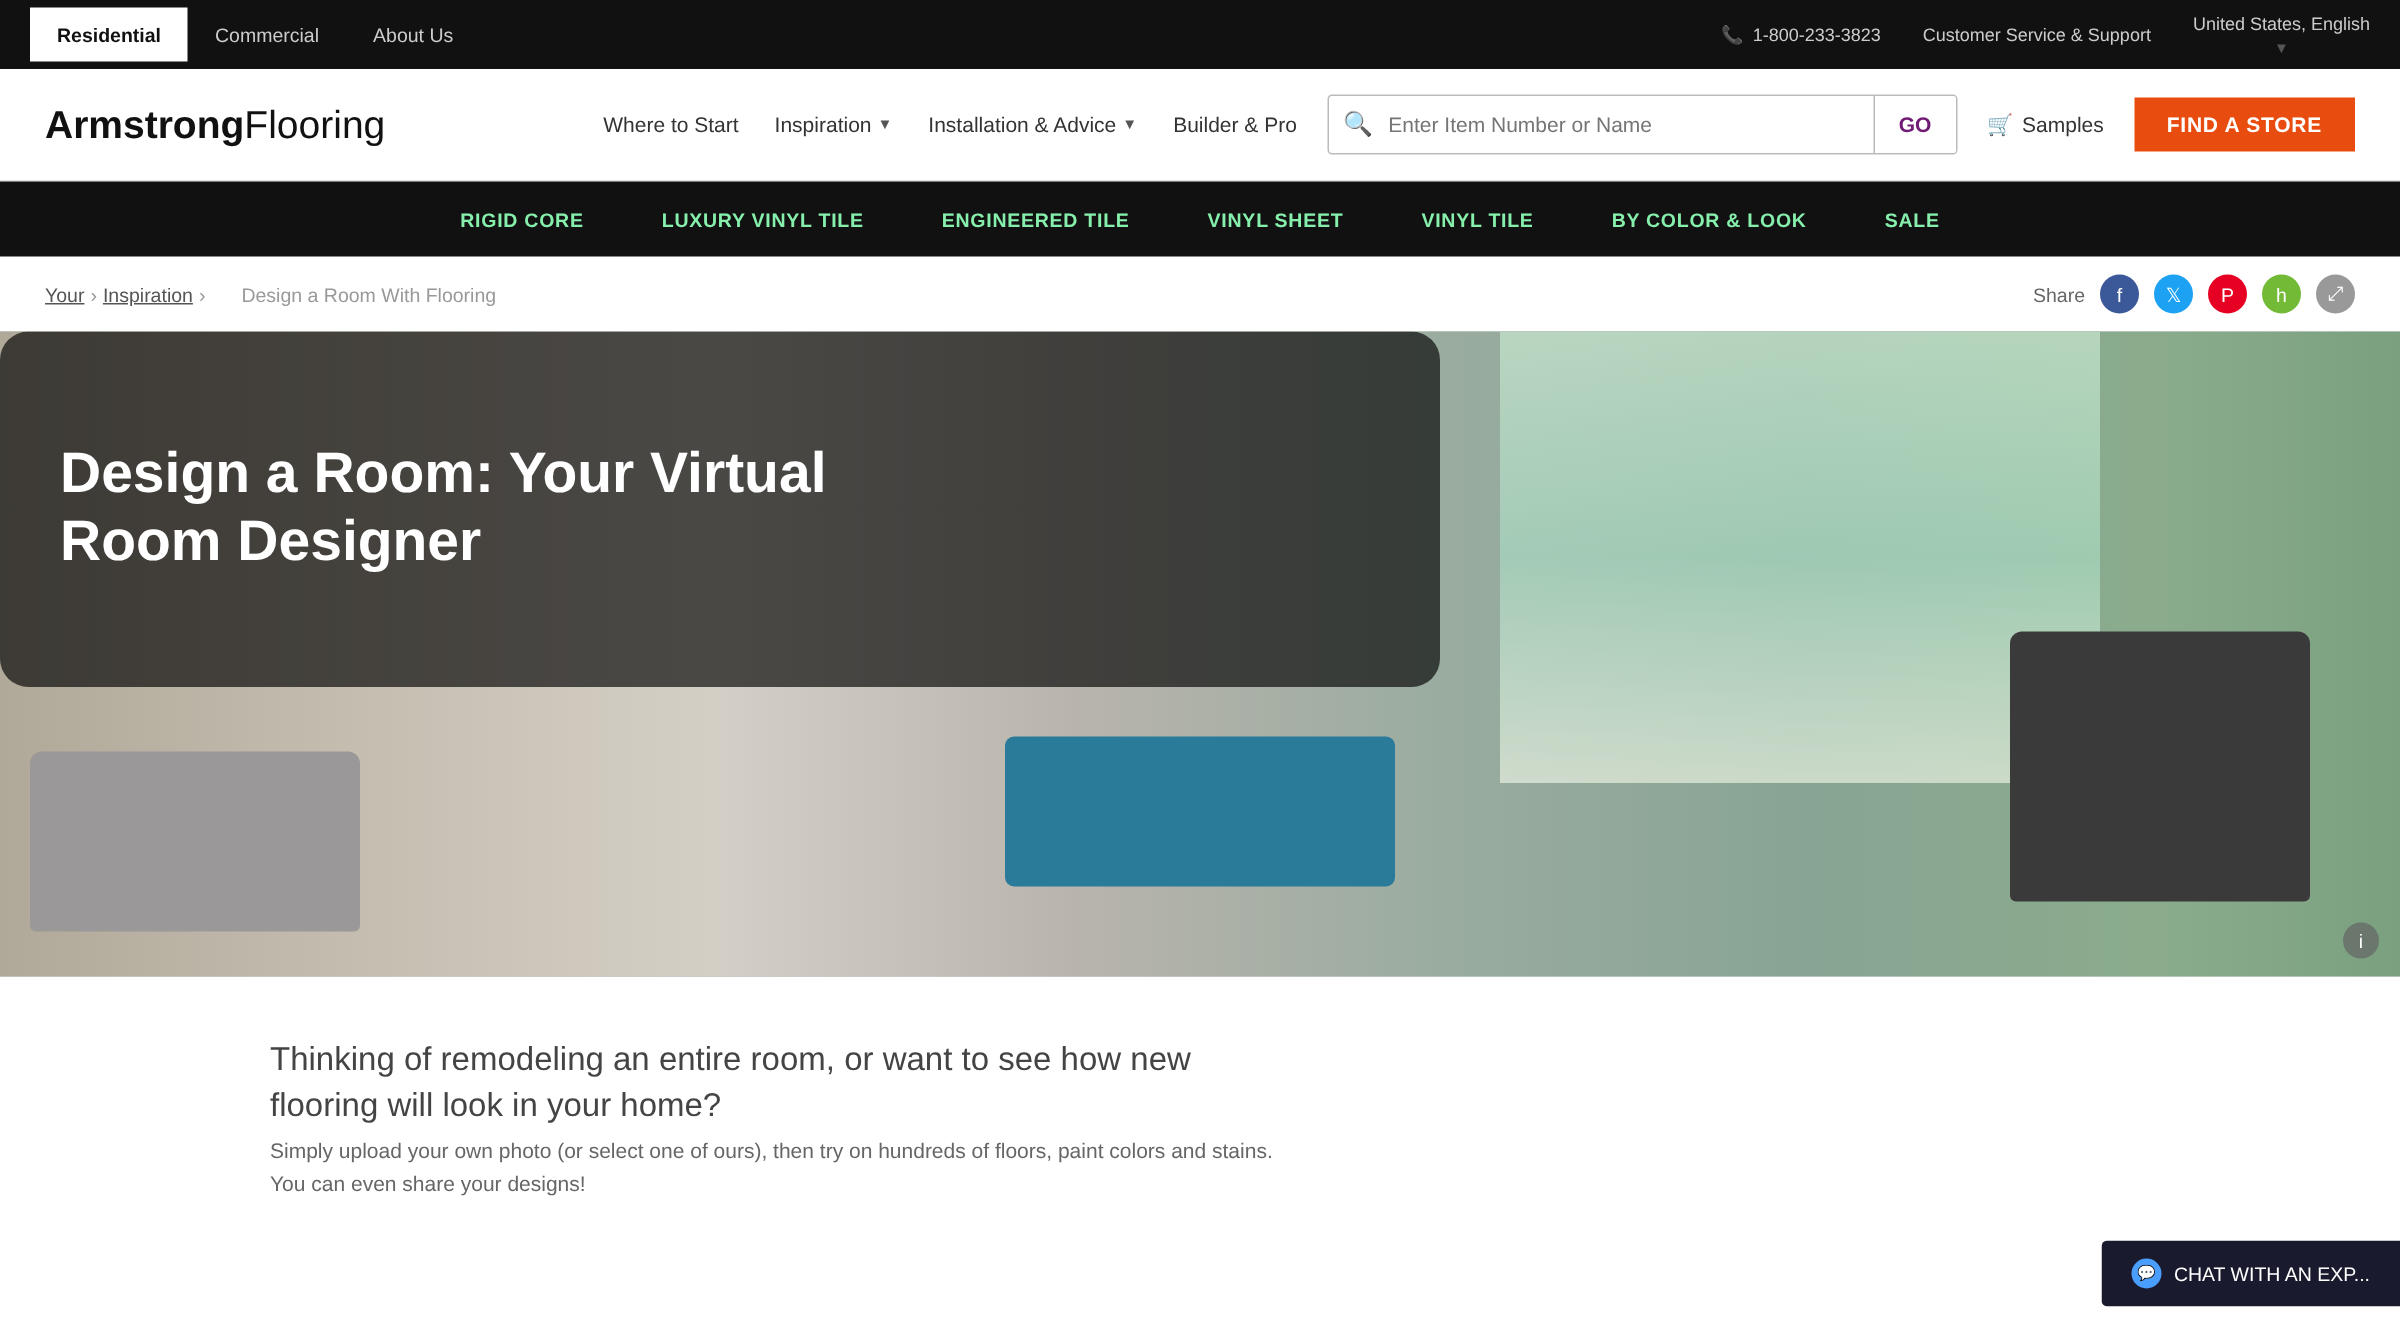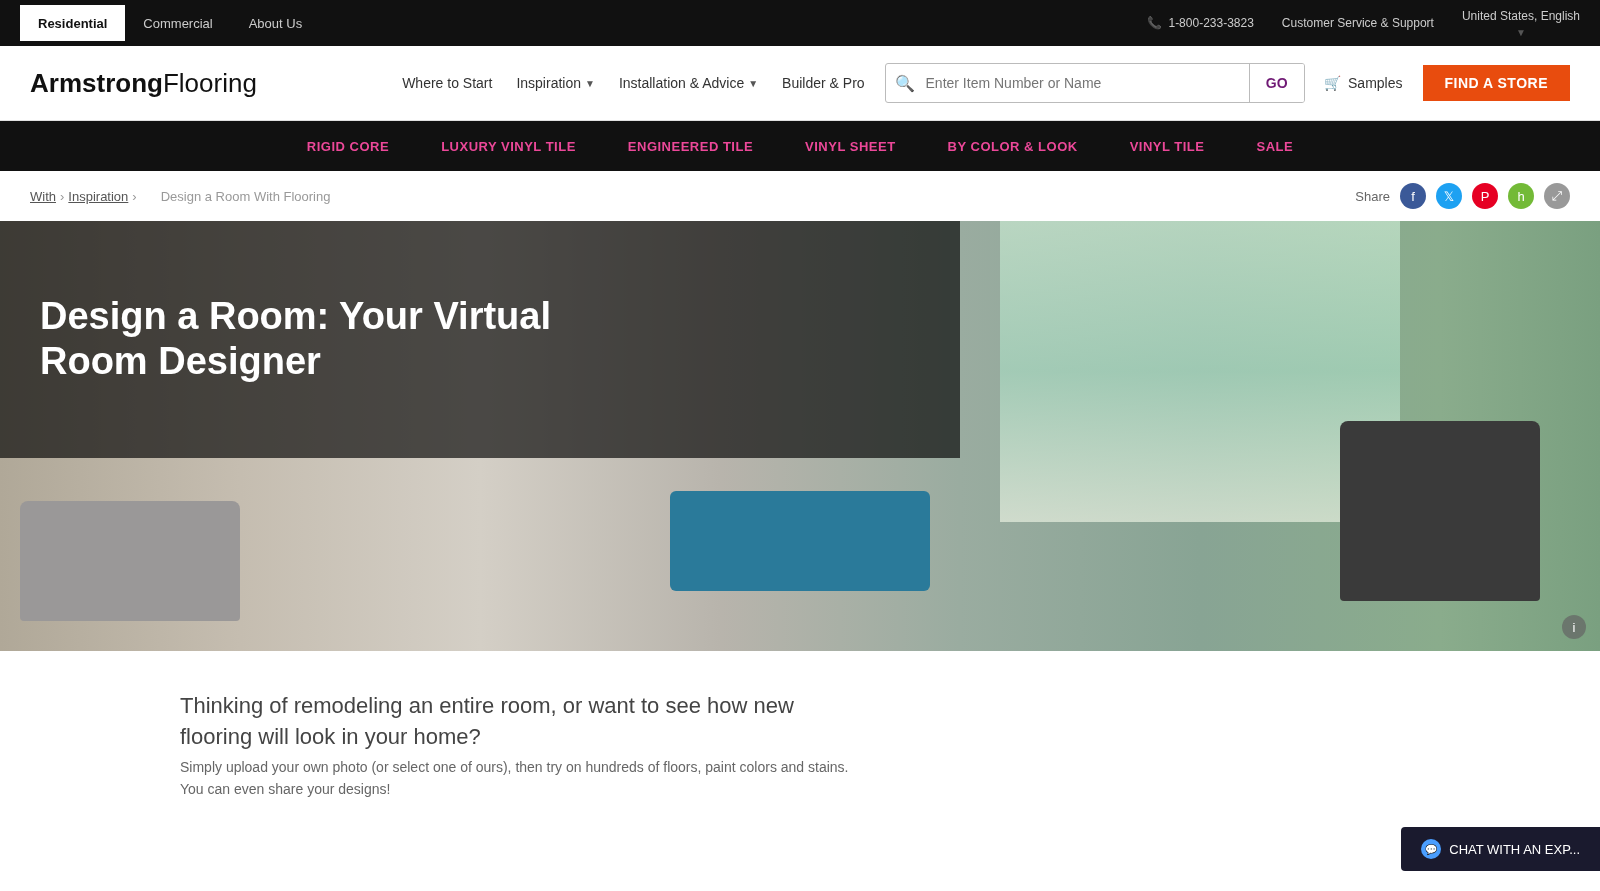--- a/index.html
+++ b/index.html
@@ -131,21 +131,21 @@
     
     .cat-nav {
       background: #111;
       display: flex;
       align-items: center;
       justify-content: center;
       height: 50px;
       gap: 0;
     }
     .cat-nav-item {
-      color: #ec4899;
+      color: #86efac;
       font-size: 13px;
       font-weight: bold;
       text-transform: uppercase;
       letter-spacing: 0.5px;
       padding: 0 26px;
       height: 47px;
       display: flex;
       align-items: center;
       cursor: pointer;
       white-space: nowrap;
@@ -211,20 +211,21 @@
     }
     .hero-overlay {
       position: absolute;
       top: 0; left: 0;
       width: 60%;
       height: 55%;
       background: rgba(0,0,0,0.65);
       display: flex;
       align-items: center;
       padding: 30px 40px;
+      border-radius: 19px;
     }
     .hero-title {
       color: #fff;
       font-size: 38px;
       font-weight: bold;
       line-height: 1.2;
       max-width: 600px;
     }
     .hero-info-btn {
       position: absolute;
@@ -374,28 +375,28 @@
     </a>
     <button class="find-store-btn">FIND A STORE</button>
   </div>
 </div>
 
 <nav class="cat-nav">
   <div class="cat-nav-item">RIGID CORE</div>
   <div class="cat-nav-item">LUXURY VINYL TILE</div>
   <div class="cat-nav-item">ENGINEERED TILE</div>
   <div class="cat-nav-item">VINYL SHEET</div>
+  <div class="cat-nav-item">VINYL TILE</div>
   <div class="cat-nav-item">BY COLOR &amp; LOOK</div>
-  <div class="cat-nav-item">VINYL TILE</div>
   <div class="cat-nav-item">SALE</div>
 </nav>
 
 <div class="breadcrumb-bar">
   <div class="breadcrumb">
-    <a>With</a>
+    <a>Your</a>
     <span>›</span>
     <a>Inspiration</a>
     <span>›</span>
     <span class="breadcrumb-current">Design a Room With Flooring</span>
   </div>
   <div class="share-bar">
     <span class="share-label">Share</span>
     <div class="share-icon share-fb">f</div>
     <div class="share-icon share-tw">𝕏</div>
     <div class="share-icon share-pi">P</div>

